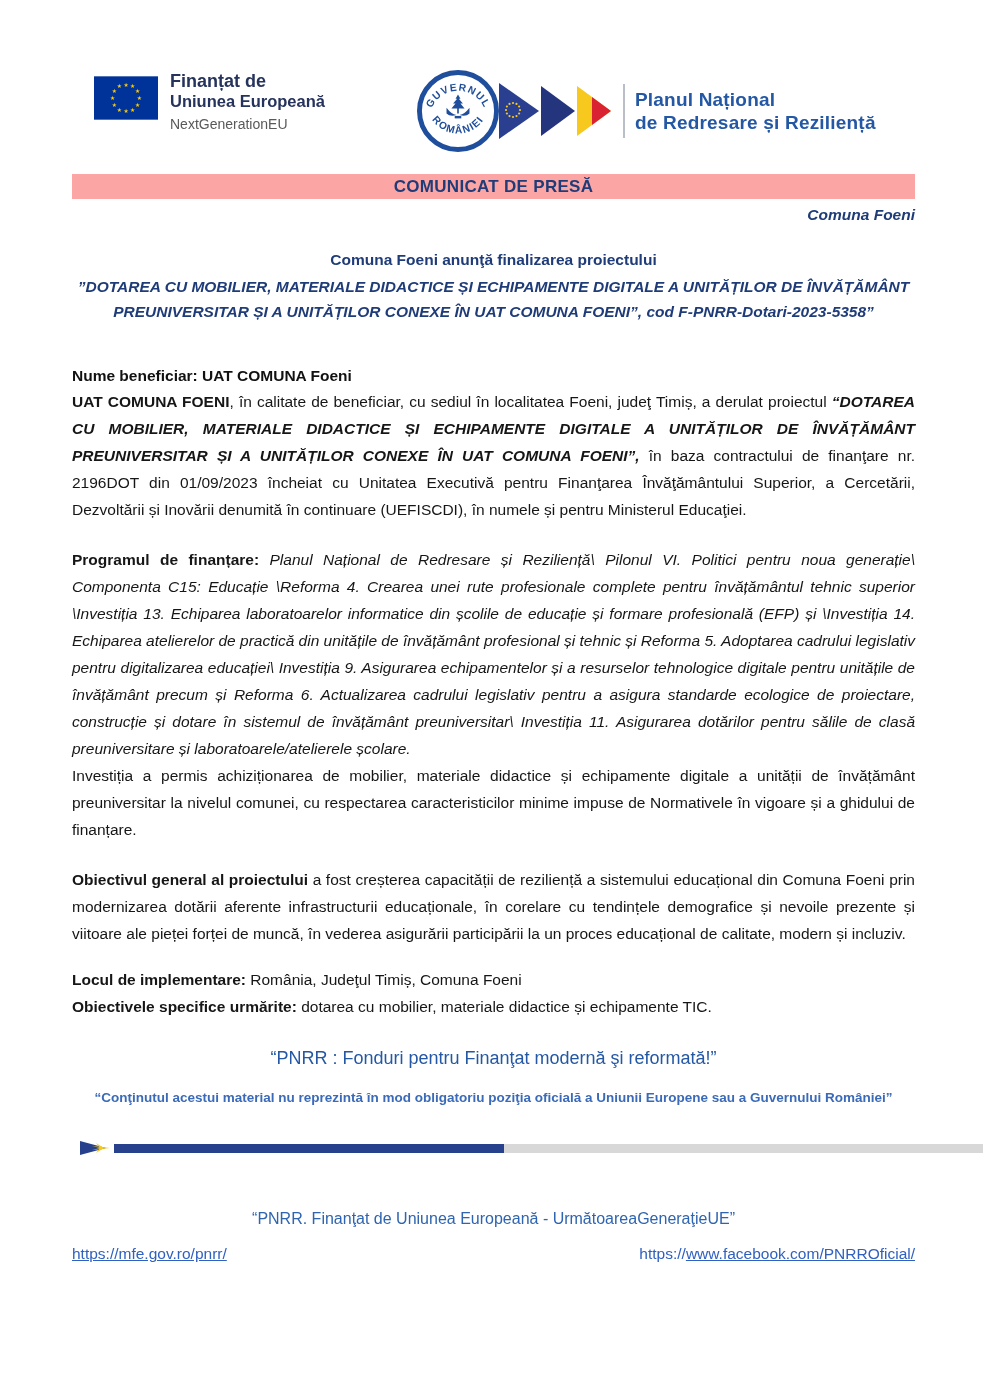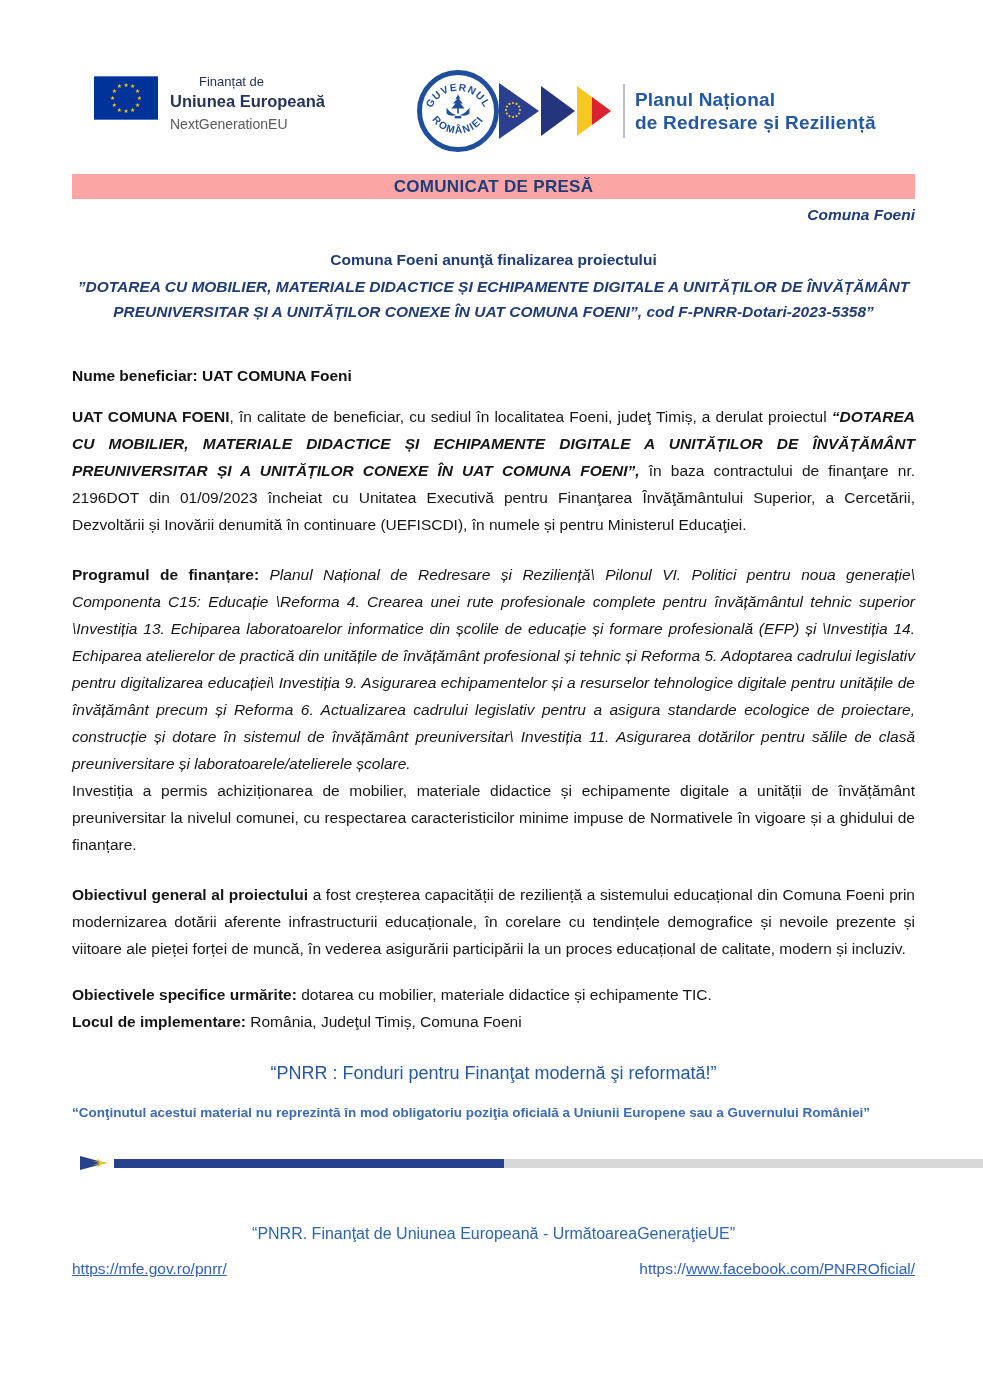--- a/index.html
+++ b/index.html
@@ -5,52 +5,52 @@
   * { margin: 0; padding: 0; box-sizing: border-box; }
   html, body { width: 983px; height: 1400px; background: #ffffff; overflow: hidden; }
   body { font-family: "Liberation Sans", sans-serif; color: #1c1c1c; }
   .page { width: 983px; height: 1400px; padding: 70px 68px 0 72px; }
 
   
   .logos-row { display: flex; align-items: flex-start; height: 84px; }
   .eu-block { display: flex; align-items: flex-start; gap: 12px; margin-left: 22px; }
   .eu-flag { width: 64px; height: 44px; display: block; margin-top: 6px; }
   .eu-text { padding-top: 2px; }
-  .eu-text .l1 { font-size: 13px; font-weight: normal; color: #26335c; line-height: 19px; margin-left: 29px; }
+  .eu-text .l1 { font-size: 18px; font-weight: bold; color: #26335c; line-height: 19px; }
   .eu-text .l2 { font-size: 16.5px; font-weight: bold; color: #26335c; line-height: 21px; }
   .eu-text .l3 { font-size: 14px; color: #595959; line-height: 20px; margin-top: 2px; }
   .gov-block { margin-left: 92px; margin-top: 0px; }
   .gov-seal { width: 82px; height: 82px; display: block; }
   .pnrr-block { display: flex; align-items: center; margin-top: 12px; }
   .pnrr-arrows { width: 118px; height: 58px; display: block; }
   .pnrr-sep { width: 2px; height: 54px; background: #b9bec7; margin: 0 10px 0 6px; }
   .pnrr-text .l1, .pnrr-text .l2 { font-size: 19px; font-weight: bold; color: #2457a4; line-height: 23px; letter-spacing: 0.2px; }
 
   
   .title-bar { margin-top: 20px; background: #fca5a5; height: 25px; display: flex; align-items: center; justify-content: center; }
   .title-bar span { font-size: 17px; font-weight: bold; color: #1f3c78; letter-spacing: 0.3px; }
   .byline { margin-top: 7px; text-align: right; font-size: 15.5px; font-weight: bold; font-style: italic; color: #1f3c78; }
 
   
   .announce { margin-top: 25px; text-align: center; font-size: 15.5px; font-weight: bold; color: #1f3c78; line-height: 22px; }
   .proj-title { margin-top: 3px; text-align: center; font-size: 15.5px; font-weight: bold; font-style: italic; color: #1f3c78; line-height: 25px; }
 
   
   .beneficiary { margin-top: 40px; font-size: 15.5px; font-weight: bold; color: #111; line-height: 24px; }
-  .para { margin-top: 15px; font-size: 15.5px; line-height: 27px; text-align: justify; color: #161616; }
+  .para { font-size: 15.5px; line-height: 27px; text-align: justify; color: #161616; }
   .para.gap-lg { margin-top: 23px; }
   .b { font-weight: bold; }
   .i { font-style: italic; }
   .bi { font-weight: bold; font-style: italic; }
 
   .spec-lines { margin-top: 19px; font-size: 15.5px; line-height: 27px; color: #161616; }
 
   
   .slogan { margin-top: 26px; text-align: center; font-size: 18px; color: #2457a4; line-height: 25px; }
-  .disclaimer { margin-top: 17px; font-size: 13.5px; font-weight: bold; color: #3a6ab8; line-height: 19px; }
+  .disclaimer { margin-top: 17px; text-align: center; font-size: 13.5px; font-weight: bold; color: #3a6ab8; line-height: 19px; }
 
   
   .deco-row { margin-top: 31px; margin-left: 8px; margin-right: -68px; display: flex; align-items: center; height: 20px; }
   .deco-arrow { width: 34px; height: 20px; flex: 0 0 auto; }
   .deco-blue { height: 9px; width: 390px; background: #27418c; flex: 0 0 auto; }
   .deco-gray { height: 9px; flex: 1 1 auto; background: #d8d8d8; }
 
   
   .footer-quote { margin-top: 50px; text-align: center; font-size: 16px; color: #2e64b0; line-height: 22px; }
   .links-row { margin-top: 15px; display: flex; justify-content: space-between; gap: 84px; font-size: 15.5px; }
@@ -150,22 +150,22 @@
 
   <div class="beneficiary">Nume beneficiar: UAT COMUNA Foeni</div>
 
   <p class="para"><span class="b">UAT COMUNA  FOENI</span><span>, în calitate de beneficiar, cu sediul în localitatea Foeni, judeţ Timiș, a derulat proiectul </span><span class="bi">“DOTAREA CU MOBILIER, MATERIALE DIDACTICE ȘI ECHIPAMENTE DIGITALE A UNITĂȚILOR DE ÎNVĂȚĂMÂNT PREUNIVERSITAR ȘI A UNITĂȚILOR CONEXE ÎN UAT COMUNA FOENI”,</span><span> în baza contractului de finanţare nr. 2196DOT din 01/09/2023 încheiat cu Unitatea Executivă pentru Finanţarea Învăţământului Superior, a Cercetării, Dezvoltării și Inovării denumită în continuare (UEFISCDI), în numele și pentru Ministerul Educaţiei.</span></p>
 
   <p class="para gap-lg"><span class="b">Programul de finanțare: </span><span class="i">Planul Național de Redresare și Reziliență\ Pilonul VI. Politici pentru noua generație\ Componenta C15: Educație \Reforma 4. Crearea unei rute profesionale complete pentru învățământul tehnic superior \Investiția 13. Echiparea laboratoarelor informatice din școlile de educație și formare profesională (EFP) și \Investiția 14. Echiparea atelierelor de practică din unitățile de învățământ profesional și tehnic și Reforma 5. Adoptarea cadrului legislativ pentru digitalizarea educației\ Investiția 9. Asigurarea echipamentelor și a resurselor tehnologice digitale pentru unitățile de învățământ precum și Reforma 6. Actualizarea cadrului legislativ pentru a asigura standarde ecologice de proiectare, construcție și dotare în sistemul de învățământ preuniversitar\ Investiția 11. Asigurarea dotărilor pentru sălile de clasă preuniversitare și laboratoarele/atelierele școlare.</span><br><span>Investiția a permis achiziționarea de mobilier, materiale didactice și echipamente digitale a unității de învățământ preuniversitar la nivelul comunei, cu respectarea caracteristicilor minime impuse de Normativele în vigoare și a ghidului de finanțare.</span></p>
 
   <p class="para gap-lg"><span class="b">Obiectivul general al proiectului</span><span> a fost creșterea capacității de reziliență a sistemului educațional din Comuna Foeni prin modernizarea dotării aferente infrastructurii educaționale, în corelare cu tendințele demografice și nevoile prezente și viitoare ale pieței forței de muncă, în vederea asigurării participării la un proces educațional de calitate, modern și incluziv.</span></p>
 
   <div class="spec-lines">
+    <div><span class="b">Locul de implementare:</span><span> România, Judeţul Timiș, Comuna Foeni</span></div>
     <div><span class="b">Obiectivele specifice urmărite:</span><span> dotarea cu mobilier, materiale didactice și echipamente TIC.</span></div>
-    <div><span class="b">Locul de implementare:</span><span> România, Judeţul Timiș, Comuna Foeni</span></div>
   </div>
 
   <div class="slogan">“PNRR : Fonduri pentru Finanţat modernă şi reformată!”</div>
   <div class="disclaimer">“Conţinutul acestui material nu reprezintă în mod obligatoriu poziţia oficială a Uniunii Europene sau a Guvernului României”</div>
 
   <div class="deco-row">
     <svg class="deco-arrow" viewBox="0 0 34 20">
       <polygon points="0,3 26,10 0,17" fill="#27418c"></polygon>
       <polygon points="24,10 16,5 20,10 16,15" fill="#f7c81e"></polygon>
       <polygon points="12,8 30,10 12,12 20,10" fill="#f7c81e"></polygon>

